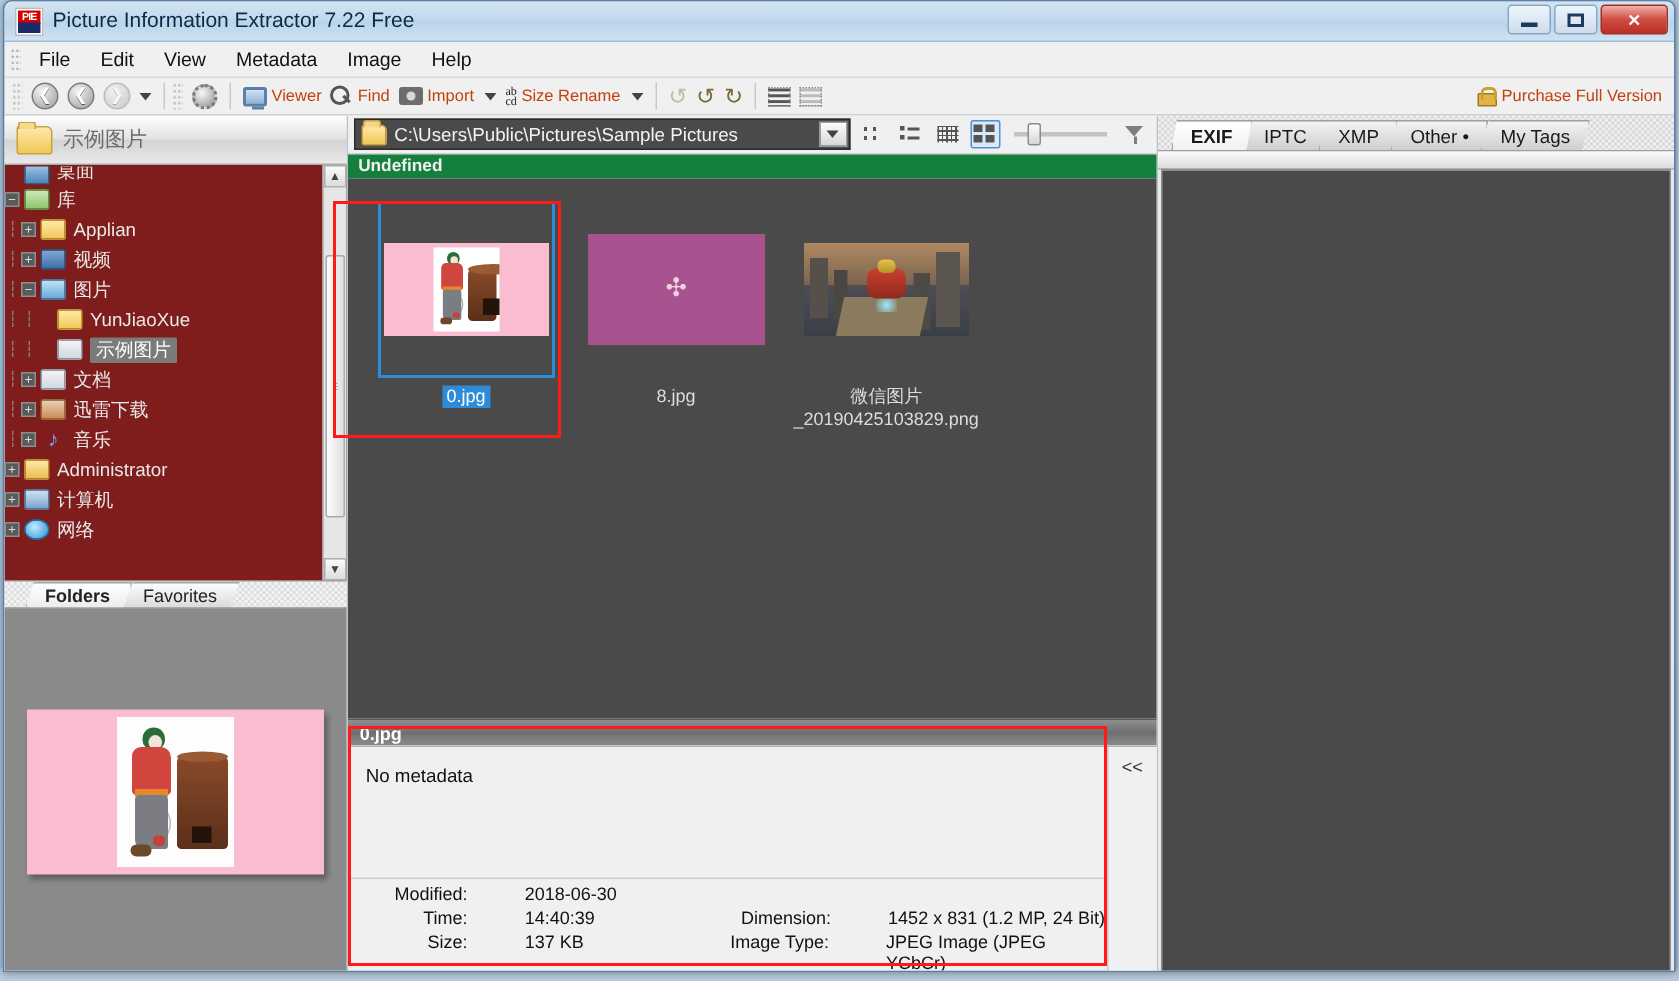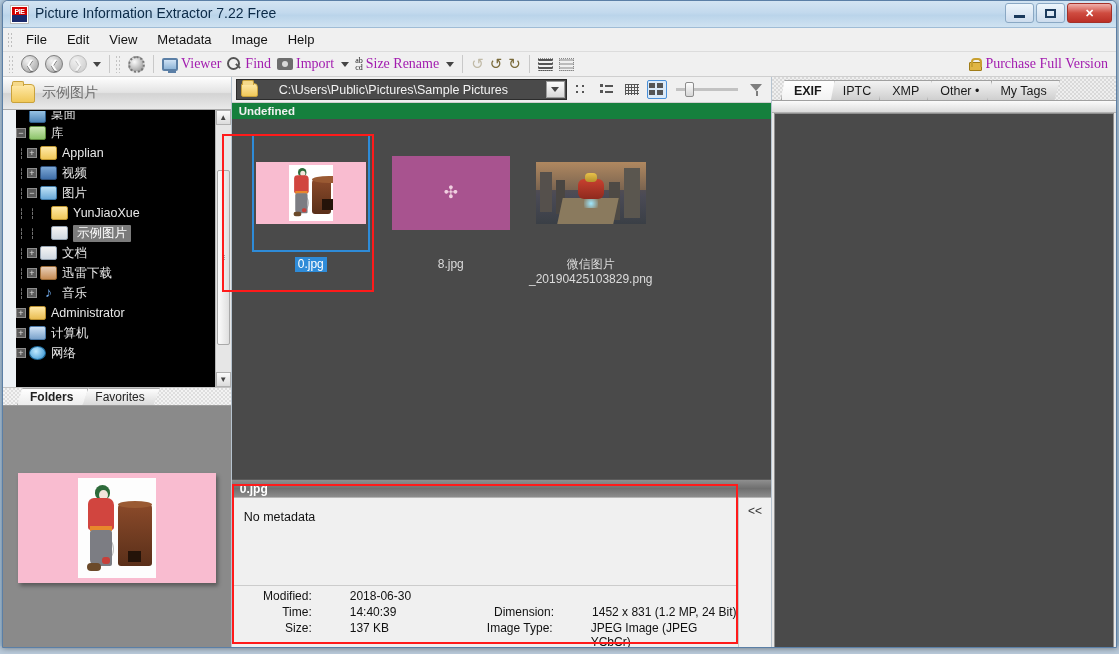--- a/index.html
+++ b/index.html
@@ -75,21 +75,21 @@
   
   .toolbar {
     height:25px; background:#f0f0f0; border-bottom:1px solid #cfcfcf;
     display:flex; align-items:center; padding-left:5px; position:relative;
   }
   .tb-grip { width:7px; height:18px; margin-right:3px;
     background-image:radial-gradient(circle,#c3c3c3 1px,transparent 1px);
     background-size:3px 4px; }
   .tb-sep { width:1px; height:18px; background:#c9c9c9; margin:0 5px; }
   .tb-btn { display:flex; align-items:center; gap:3px; padding:1px 3px; height:21px; cursor:default;}
-  .tb-label { font-size:14px; color:#a21caf;font-family:Liberation Serif, serif; }
+  .tb-label { font-size:11px; color:#c2410c; }
   .circ-ico { width:18px; height:18px; border-radius:50%; display:inline-block;
     background:radial-gradient(circle at 35% 30%,#f2f2f2,#9b9b9b);
     border:1px solid #7d7d7d; position:relative; }
   .circ-ico.dim { opacity:.45; }
   .circ-ico .arr { position:absolute; left:50%; top:50%; transform:translate(-50%,-50%);
     color:#fff; font-size:11px; line-height:1; text-shadow:0 1px 0 #555; }
   .caret { width:0;height:0;border-left:4px solid transparent;border-right:4px solid transparent;
     border-top:5px solid #444; }
   .gear-ico { width:17px;height:17px;border-radius:50%;
     background:radial-gradient(circle at 35% 30%,#fafafa,#8e8e8e); border:2px dotted #777; }
@@ -124,21 +124,21 @@
     border-bottom:1px solid #a9a9a9;
   }
   .folder-ico {
     width:24px;height:19px;background:linear-gradient(180deg,#ffe9a8,#f0c859);
     border:1px solid #c9a23c;border-radius:2px 4px 2px 2px; position:relative;
   }
   .folder-ico:before{content:"";position:absolute;top:-4px;left:0;width:10px;height:4px;
     background:#f5d98a;border:1px solid #c9a23c;border-bottom:none;border-radius:2px 2px 0 0;}
   .folder-name { font-size:14px; color:#6b6b6b; }
 
-  .tree-wrap { position:relative; flex:1 1 auto; background:#000000; overflow:hidden; min-height:0;margin-left:13px;}
+  .tree-wrap { position:relative; flex:1 1 auto; background:#7f1d1d; overflow:hidden; min-height:0;}
   .tree { position:absolute; inset:0 16px 0 0; padding-top:1px; overflow:hidden; }
   .tnode { display:flex; align-items:center; height:20px; font-size:12.5px; color:#e8e8e8; white-space:nowrap; }
   .expander { width:10px;height:10px;border:1px solid #8e8e8e;background:#5a5a5a;color:#ddd;
     font-size:9px;line-height:8px;text-align:center;margin-right:3px;flex:0 0 auto;}
   .exp-spacer { width:13px; flex:0 0 auto;}
   .dotline { width:11px; flex:0 0 auto; color:#8d8d8d; font-size:10px; text-align:center;}
   .ti { width:17px;height:14px;flex:0 0 auto;margin-right:5px;border-radius:2px; }
   .ti.folder{background:linear-gradient(180deg,#ffe9a8,#f0c859);border:1px solid #c0972f;}
   .ti.lib{background:linear-gradient(180deg,#cfe8b8,#8dc46a);border:1px solid #5f8e3f;}
   .ti.video{background:linear-gradient(180deg,#7ea9d6,#3f6ea8);border:1px solid #2d4f7a;}
@@ -192,21 +192,21 @@
   .fig-barrel:after{content:"";position:absolute;bottom:4px;left:10px;width:13px;height:11px;background:#241309;}
   .fig-wheel { position:absolute; left:14px; top:58px; width:22px; height:26px;
     border:1px solid #bbb; border-radius:50%; }
 
   
   .center-col { flex:1 1 auto; display:flex; flex-direction:column; min-width:0; position:relative;}
   .pathbar { height:26px; background:#f0f0f0; display:flex; align-items:center; padding:0 4px; gap:5px;
     border-bottom:1px solid #cfcfcf;}
   .path-input { flex:1 1 auto; height:21px; background:#4a4a4a; border:1px solid #2c2c2c;
     display:flex; align-items:center; padding-left:4px; gap:5px; position:relative;}
-  .path-text { color:#f2f2f2; font-size:12.5px;margin-left:16px; }
+  .path-text { color:#f2f2f2; font-size:12.5px; }
   .path-drop { position:absolute; right:1px; top:1px; width:19px; height:17px;
     background:linear-gradient(180deg,#fbfbfb,#d8d8d8); border:1px solid #9c9c9c;
     display:flex;align-items:center;justify-content:center;}
   .vb { width:20px;height:19px;display:flex;align-items:center;justify-content:center;}
   .vb.active { border:1px solid #4a90d9; background:#dbeaf8; border-radius:2px;}
   .ico-detail { width:14px;height:11px; background-image:
       radial-gradient(circle at 2px 2px,#555 1.2px,transparent 1.3px),
       radial-gradient(circle at 8px 2px,#555 1.2px,transparent 1.3px),
       radial-gradient(circle at 2px 8px,#555 1.2px,transparent 1.3px),
       radial-gradient(circle at 8px 8px,#555 1.2px,transparent 1.3px);}

